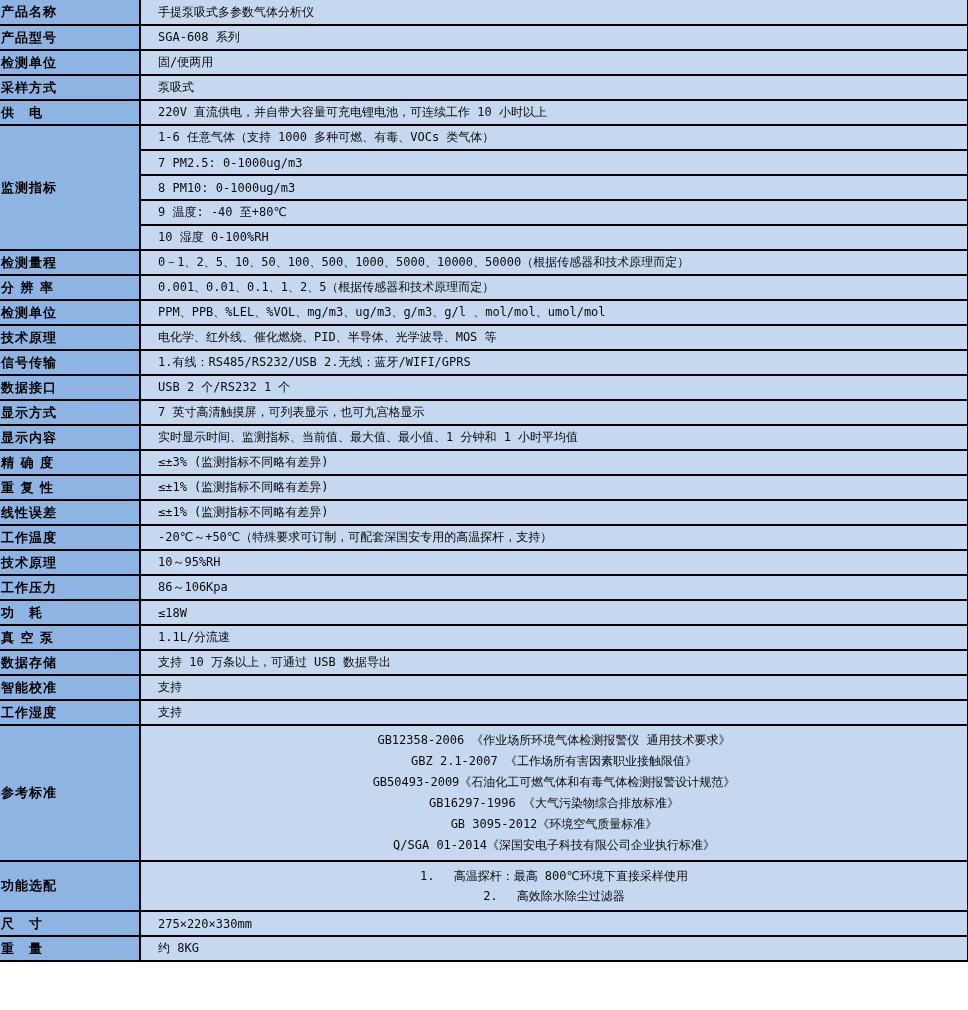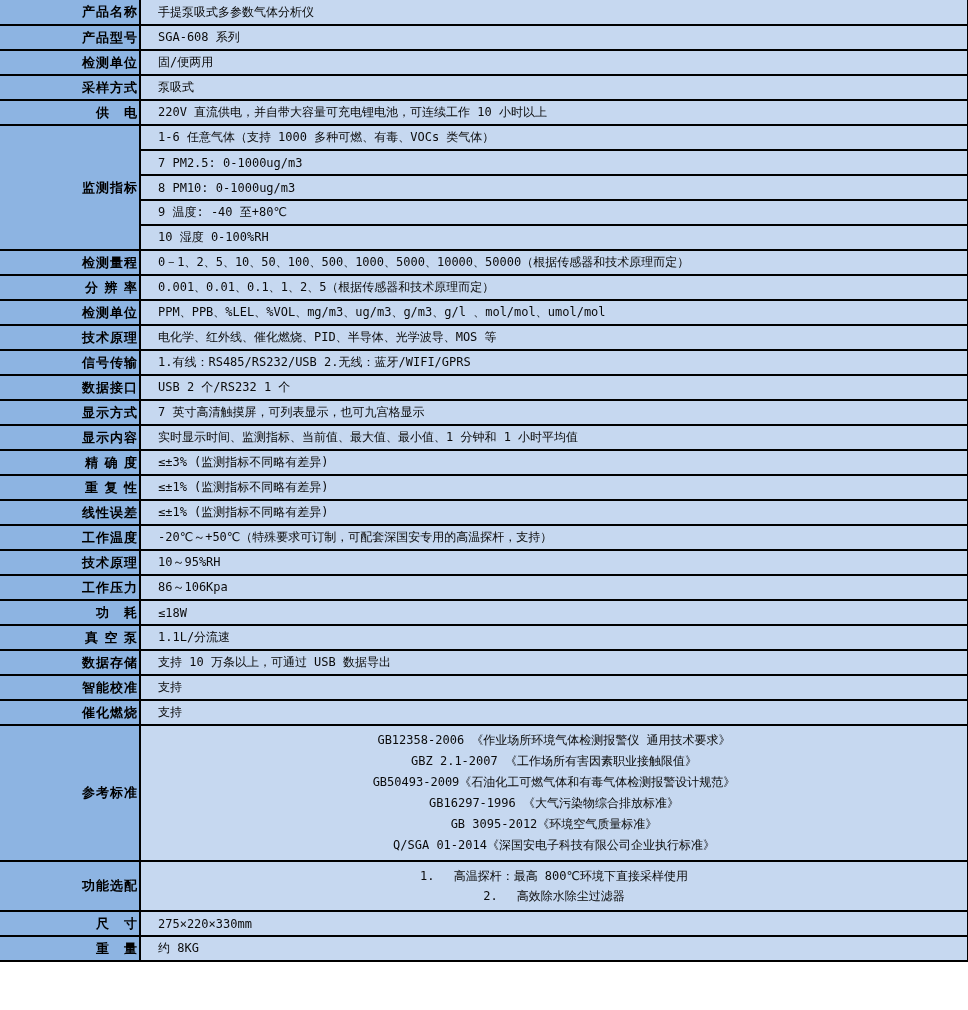--- a/index.html
+++ b/index.html
@@ -18,21 +18,21 @@
     white-space: nowrap;
   }
   
   table.spec tr:first-child td { border-top: 0; }
   table.spec td.lbl { border-left: 0; }
   tr.r { height: 25px; }
   tr.r-standards { height: 126px; }
   tr.r-options { height: 40px; padding-left: 30px; }
   td.lbl {
     background: #8db4e2;
-    text-align: right;
+    text-align: left;
     vertical-align: middle;
     font-weight: bold;
     font-size: 13px;
     color: #000000;
     letter-spacing: 1px;
     font-family: "DejaVu Sans", "Liberation Sans", sans-serif;
   }
   td.val {
     background: #c6d8f0;
     vertical-align: middle;
@@ -158,21 +158,21 @@
     </tr>
     <tr class="r">
       <td class="lbl">数据存储</td>
       <td class="val">支持 10 万条以上，可通过 USB 数据导出</td>
     </tr>
     <tr class="r">
       <td class="lbl">智能校准</td>
       <td class="val">支持</td>
     </tr>
     <tr class="r">
-      <td class="lbl">催化燃烧</td>
+      <td class="lbl">工作湿度</td>
       <td class="val">支持</td>
     </tr>
 
     <tr class="r-standards">
       <td class="lbl">参考标准</td>
       <td class="val multiline">
         <div class="line">GB12358-2006 《作业场所环境气体检测报警仪 通用技术要求》</div>
         <div class="line">GBZ 2.1-2007 《工作场所有害因素职业接触限值》</div>
         <div class="line">GB50493-2009《石油化工可燃气体和有毒气体检测报警设计规范》</div>
         <div class="line">GB16297-1996 《大气污染物综合排放标准》</div>

